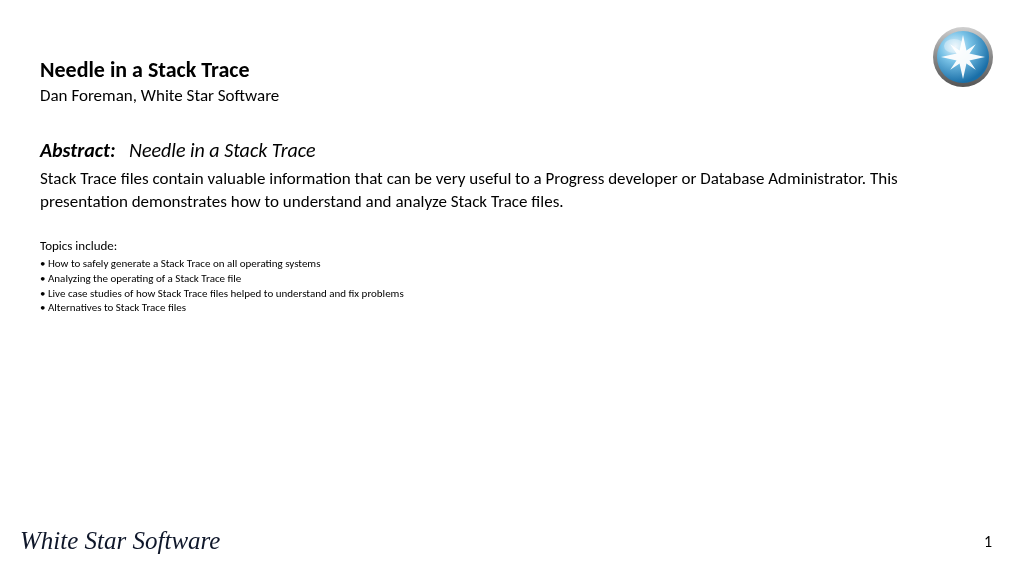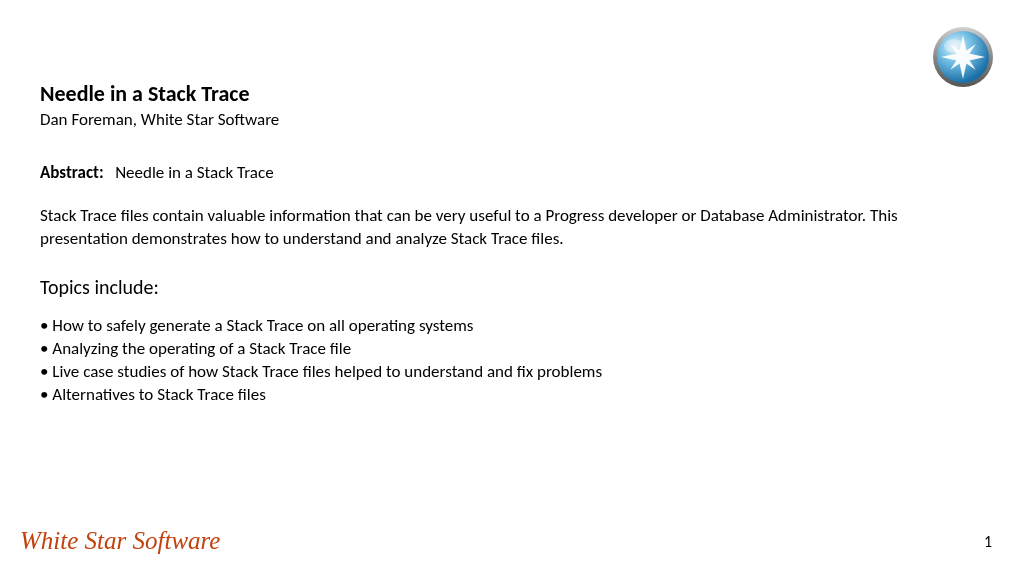--- a/index.html
+++ b/index.html
@@ -9,69 +9,70 @@
     }
     body {
       width: 1020px;
       height: 573px;
       background: #ffffff;
       font-family: Calibri, 'Segoe UI', Arial, sans-serif;
       position: relative;
       color: #000000;
     }
     .content {
-      padding: 80px 40px 0 40px;
+      padding: 56px 40px 0 40px;
     }
     .title {
       font-size: 22px;
       font-weight: bold;
       margin-bottom: 2px;
     }
     .author {
       font-size: 17px;
       margin-bottom: 32px;
     }
     .abstract-line {
-      font-size: 17px;
-      margin-bottom: 22px;
+      font-size: 20px;
+      margin-bottom: 6px;
+      font-style: italic;
     }
     .abstract-label {
       font-weight: bold;
     }
     .description {
       font-size: 17px;
       line-height: 1.35;
       margin-bottom: 24px;
       max-width: 940px;
     }
     .topics-heading {
-      font-size: 20px;
-      margin-bottom: 16px;
+      font-size: 13px;
+      margin-bottom: 4px;
     }
     .topics-list {
-      font-size: 17px;
+      font-size: 11px;
       line-height: 1.35;
     }
     .topic-item {
       display: block;
     }
     .logo-badge {
       position: absolute;
       top: 26px;
       right: 26px;
       width: 62px;
       height: 62px;
     }
     .footer-logo {
       position: absolute;
       bottom: 18px;
       left: 20px;
       font-family: 'Brush Script MT', 'Segoe Script', cursive;
       font-size: 25px;
-      color: #c2410c;
+      color: #0f172a;
       font-style: italic;
       letter-spacing: 0px;
     }
     .page-number {
       position: absolute;
       bottom: 22px;
       right: 28px;
       font-size: 16px;
       color: #000;
     }

